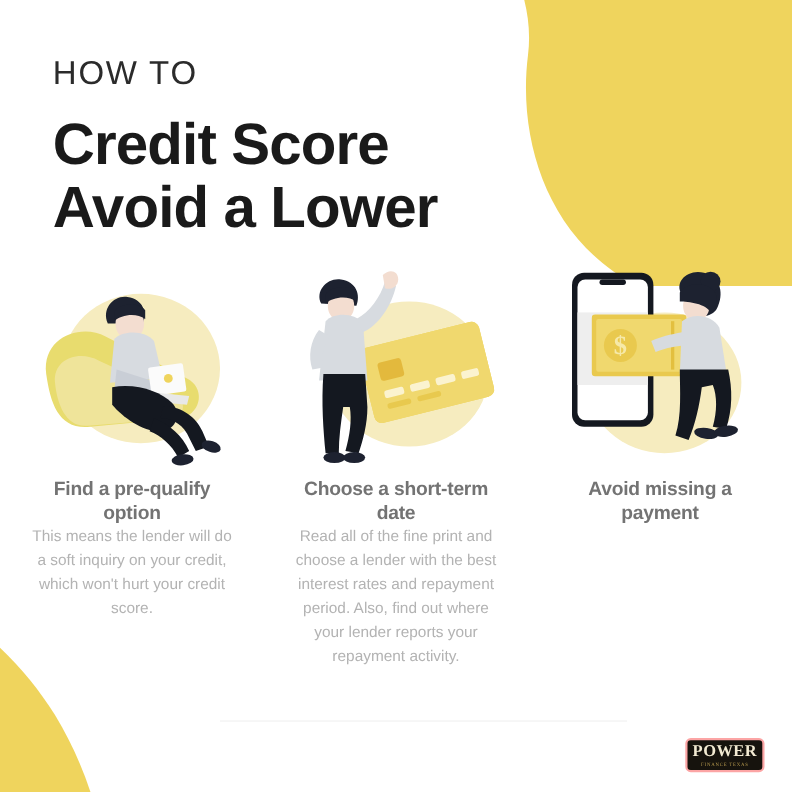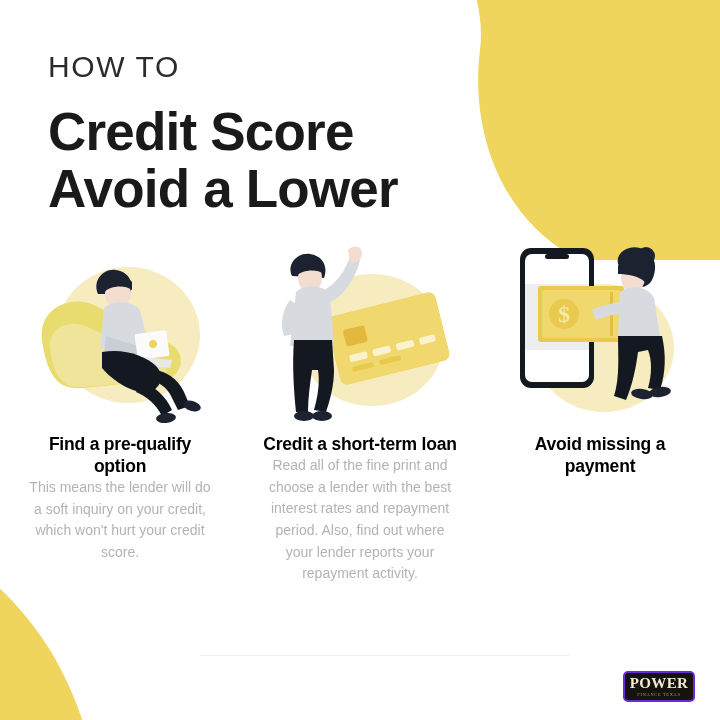--- a/index.html
+++ b/index.html
@@ -43,40 +43,40 @@
     width: 200px; height: 185px;
     position: relative;
     display: flex; align-items: center; justify-content: center;
   }
   .art svg { display: block; }
   .col-title {
     margin-top: 8px;
     width: 196px;
     text-align: center;
     font-size: 17.5px; font-weight: 700; line-height: 1.26;
-    color: #000000; letter-spacing: -0.2px;
+    color: #737373; letter-spacing: -0.2px;
   }
   .col-body {
     width: 190px;
     text-align: center;
     font-size: 14px; font-weight: 400; line-height: 1.55;
     color: #b3b3b3;
   }
 
   
   .divider {
     position: absolute; left: 200px; top: 655px;
     width: 370px; height: 1px; background: #f0f0f0;
   }
   .logo {
     position: absolute; right: 25px; bottom: 18px;
     width: 72px; height: 31px;
     border-radius: 5px;
     background: #16130d;
-    border: 2px solid #6d28d9;
+    border: 2px solid #fca5a5;
     display: flex; flex-direction: column;
     align-items: center; justify-content: center;
     overflow: hidden;
   }
   .logo-word {
     font-family: "Liberation Serif", serif;
     font-size: 15px; font-weight: 700; letter-spacing: 0.4px;
     color: #f2ead2; line-height: 1;
   }
   .logo-sub {
@@ -152,21 +152,21 @@
           <path d="M36,28 C40,20 58,18 64,26 L64,34 C56,28 42,30 36,36 Z" fill="#1d2230"></path>
           <path d="M36,52 C44,44 62,44 70,54 L74,106 L30,106 Z" fill="#d7dbe0"></path>
           <path d="M64,50 C76,44 86,30 90,16 L100,20 C96,38 84,56 70,62 Z" fill="#d7dbe0"></path>
           <path d="M88,10 C94,4 102,6 102,14 C102,20 96,24 90,22 Z" fill="#f3ddd0"></path>
           <path d="M30,60 C22,70 20,84 24,96 L34,94 C32,84 34,72 40,66 Z" fill="#d7dbe0"></path>
           <path d="M34,100 L72,100 L74,130 C74,146 70,160 66,172 L54,170 C58,156 60,142 58,130 L52,130 C50,144 48,158 48,172 L36,172 C34,152 32,126 34,100 Z" fill="#141820"></path>
           <ellipse cx="44" cy="176" rx="10" ry="5" fill="#1d2230"></ellipse>
           <ellipse cx="62" cy="176" rx="10" ry="5" fill="#1d2230"></ellipse>
         </svg>
       </div>
-      <div class="col-title">Credit a short-term loan</div>
+      <div class="col-title">Choose a short-term date</div>
       <div class="col-body">Read all of the fine print and choose a lender with the best interest rates and repayment period. Also, find out where your lender reports your repayment activity.</div>
     </div>
 
     <div class="col">
       <div class="art">
         <svg width="200" height="185" viewBox="0 0 200 185">
           <ellipse cx="104" cy="108" rx="70" ry="64" fill="#f6ecbf"></ellipse>
           <rect x="20" y="8" width="74" height="140" rx="11" fill="#141820"></rect>
           <rect x="25" y="14" width="64" height="128" rx="7" fill="#ffffff"></rect>
           <rect x="45" y="14" width="24" height="5" rx="2.5" fill="#141820"></rect>

